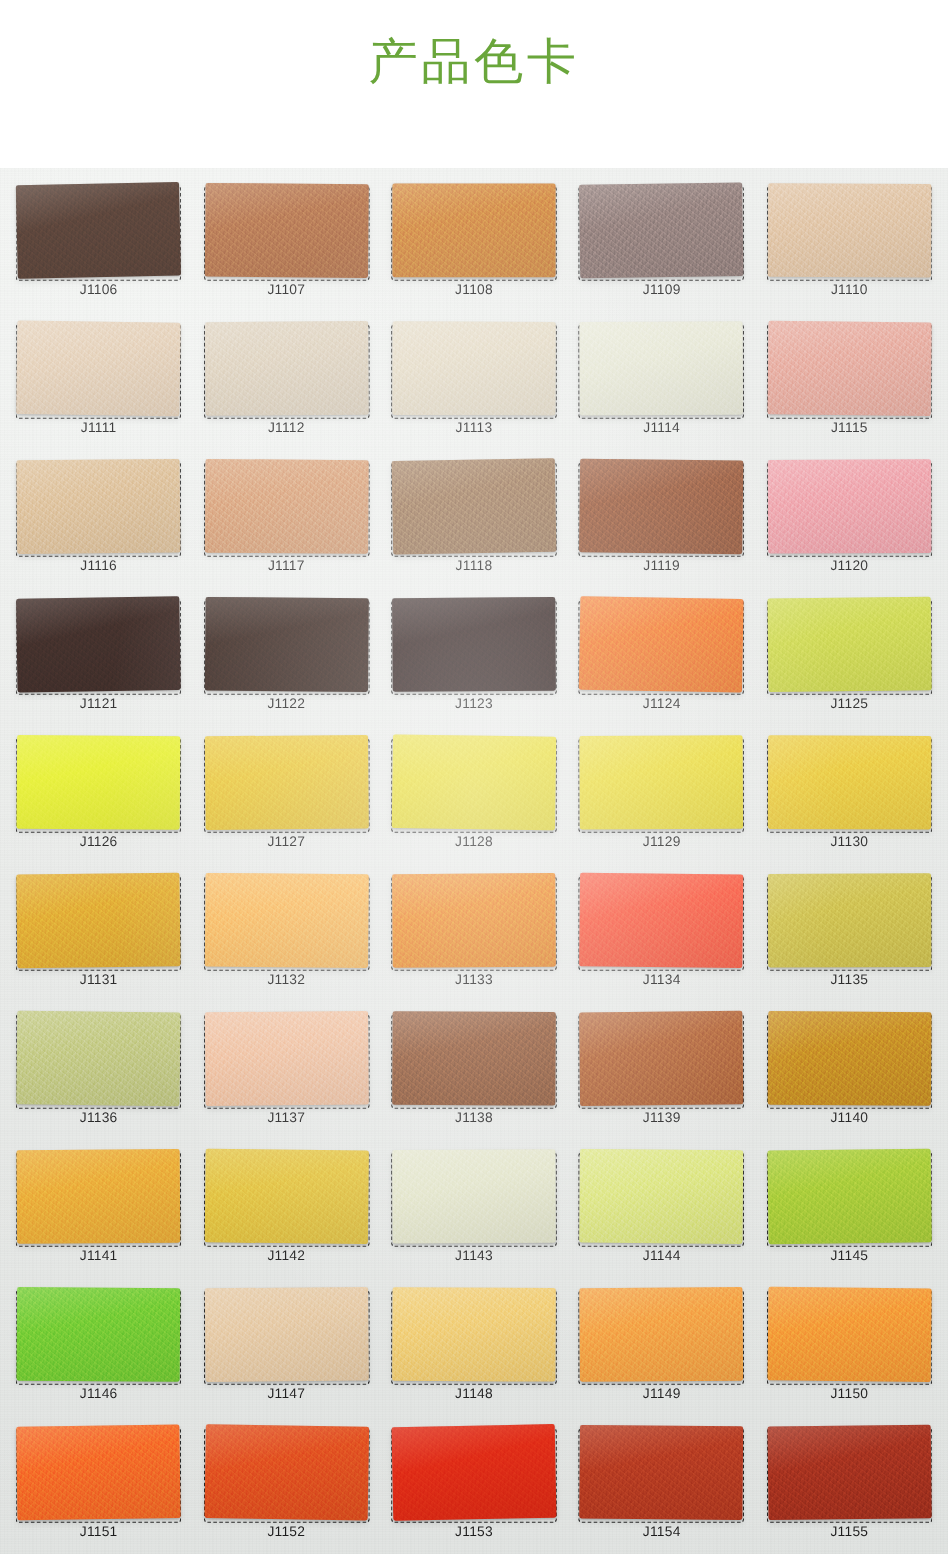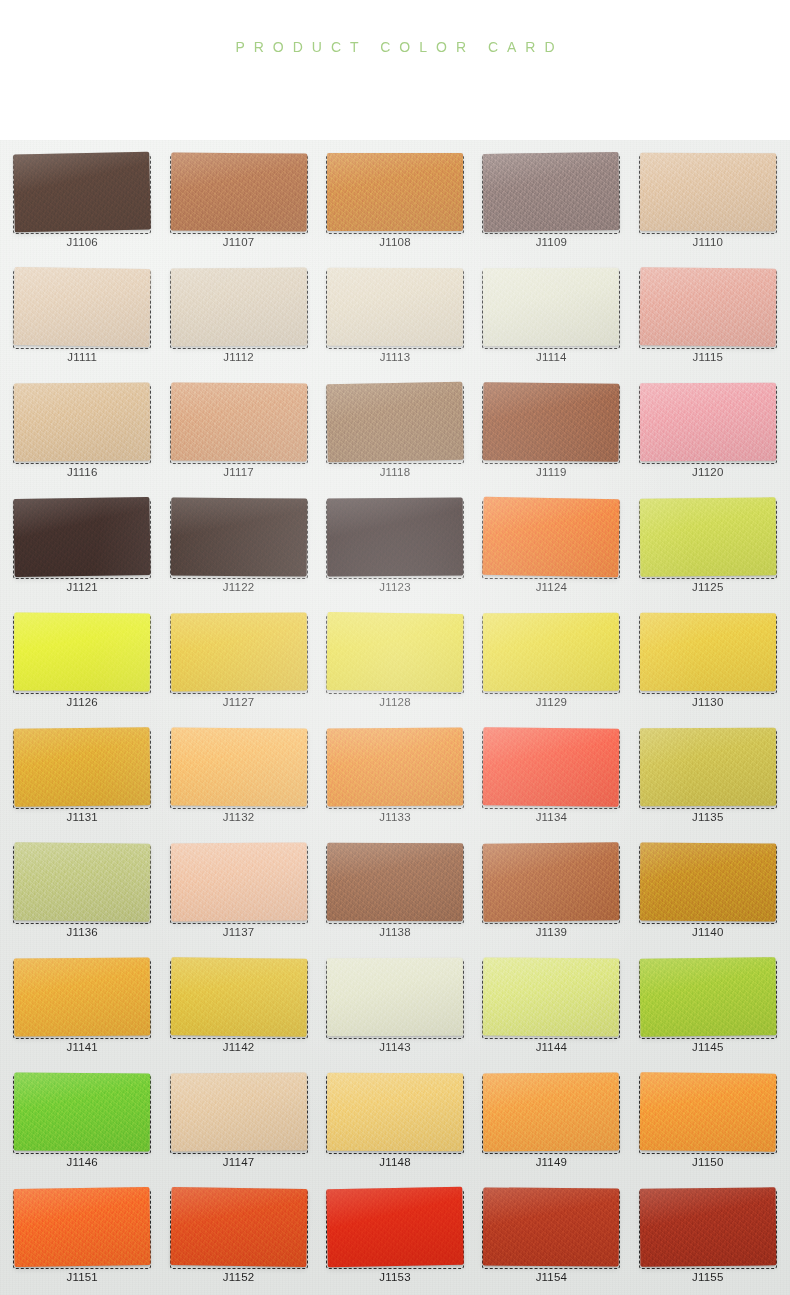--- a/index.html
+++ b/index.html
@@ -165,21 +165,21 @@
     z-index: 4;
     text-shadow: 0 0 1px rgba(255,255,255,0.6);
   }
 </style>
 </head>
 <body>
 
 <div id="page">
 
   <div class="header">
-    <div class="header-subtitle">PRODUCT COLOR CARD</div>
+    <div class="header-title">产品色卡</div>
   </div>
 
   <div class="board">
     <div class="grid" id="swatch-grid">
         <div class="cell">
           <div class="cutline"></div>
           <div class="chip" style="background: rgb(58, 31, 19); transform: rotate(-1.2deg);"></div>
           <div class="label">J1106</div>
         </div>
         <div class="cell">

